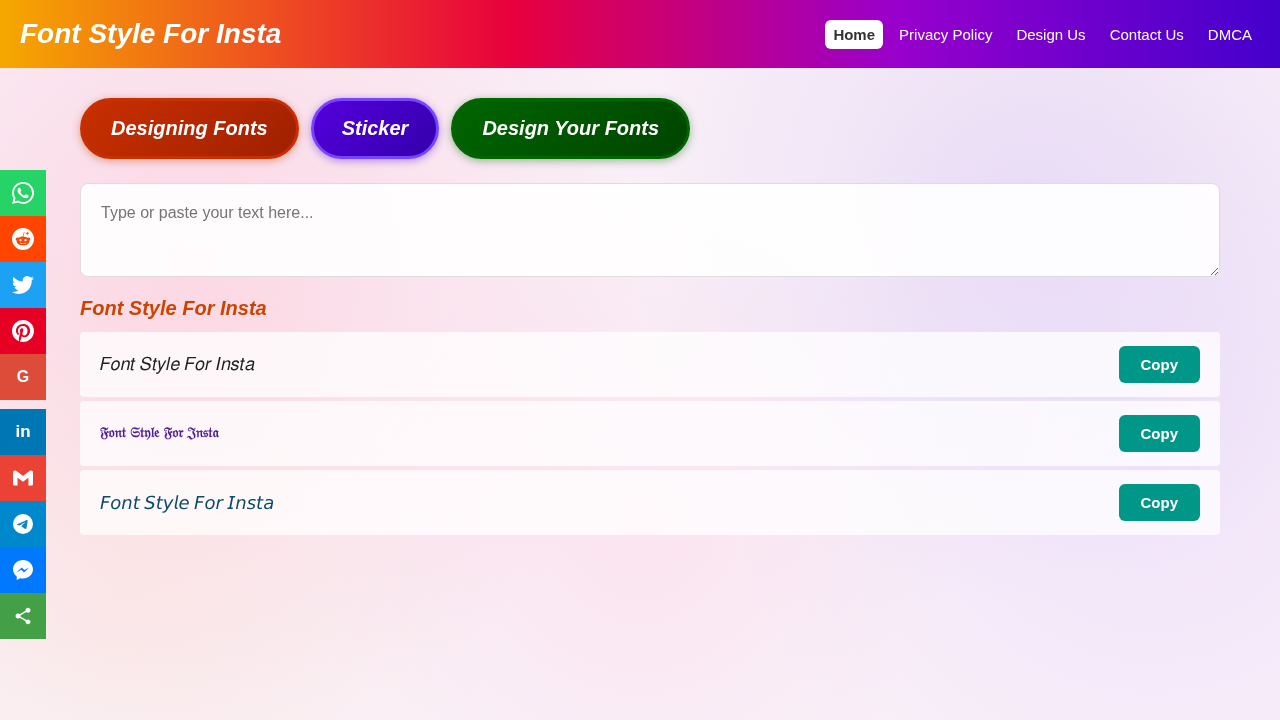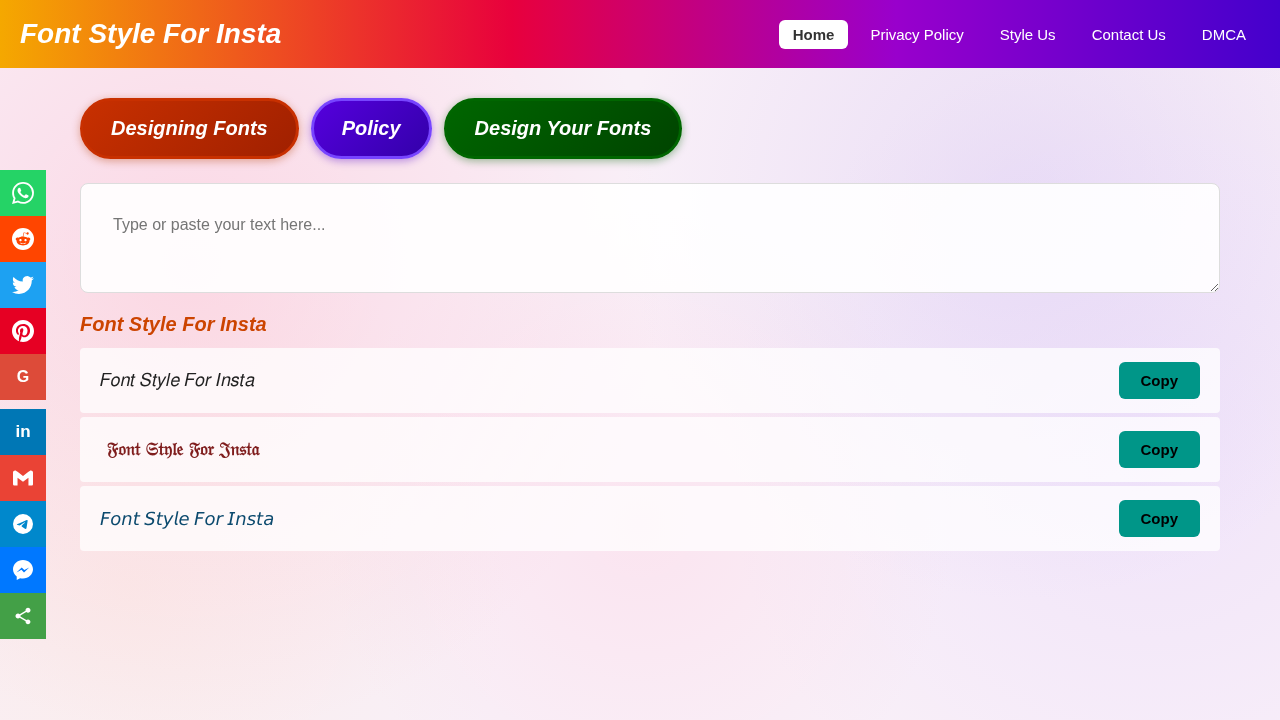--- a/index.html
+++ b/index.html
@@ -21,21 +21,21 @@
       font-style: italic;
     }
     .header-nav {
       display: flex;
       align-items: center;
       gap: 8px;
     }
     .nav-item {
       color: white;
       text-decoration: none;
-      padding: 6px 14px;
+      padding: 6px 8px;
       font-size: 15px;
       cursor: pointer;
       border-radius: 6px;
     }
     .nav-item.active {
       background: white;
       color: #333;
       font-weight: bold;
     }
 
@@ -142,24 +142,24 @@
       border: 3px solid #006600;
       box-shadow: 0 2px 8px rgba(0, 100, 0, 0.4);
     }
 
     
     .text-input-area {
       background: rgba(255,255,255,0.9);
       border: 1px solid #ddd;
       border-radius: 8px;
       width: 100%;
-      padding: 32px;
+      padding: 20px;
       font-size: 16px;
       color: #aaa;
-      height: 110px;
+      height: 94px;
       resize: vertical;
       outline: none;
       font-family: Arial, sans-serif;
     }
 
     
     .results-section {
       margin-top: 16px;
     }
     .results-title {
@@ -180,51 +180,50 @@
       margin-bottom: 4px;
       border-radius: 4px;
     }
     .font-text-1 {
       font-family: 'Brush Script MT', cursive;
       font-size: 18px;
       color: #222;
     }
     .font-text-2 {
       font-family: 'Old English Text MT', 'UnifrakturMaguntia', serif;
-      font-size: 18px;
-      font-weight: bold;
-      color: #7f1d1d;
-      margin-left: 7px;
+      font-size: 14px;
+      font-weight: bold;
+      color: #4c1d95;
     }
     .font-text-3 {
       font-family: 'Palatino Linotype', serif;
       font-size: 18px;
       font-style: italic;
       color: #0c4a6e;
     }
     .copy-btn {
       background: #009688;
-      color: #000000;
+      color: #ffffff;
       border: none;
       padding: 10px 22px;
       border-radius: 6px;
       font-size: 15px;
       font-weight: bold;
       cursor: pointer;
     }
   </style>
 </head>
 <body>
 
 <header class="header">
   <div class="header-logo">Font Style For Insta</div>
   <nav class="header-nav">
     <span class="nav-item active">Home</span>
     <span class="nav-item">Privacy Policy</span>
-    <span class="nav-item">Style Us</span>
+    <span class="nav-item">Design Us</span>
     <span class="nav-item">Contact Us</span>
     <span class="nav-item">DMCA</span>
   </nav>
 </header>
 
 <div class="social-bar">
   <a class="social-btn whatsapp">
     <svg width="22" height="22" viewBox="0 0 24 24" fill="white">
         <path d="M17.472 14.382c-.297-.149-1.758-.867-2.03-.967-.273-.099-.471-.148-.67.15-.197.297-.767.966-.94 1.164-.173.199-.347.223-.644.075-.297-.15-1.255-.463-2.39-1.475-.883-.788-1.48-1.761-1.653-2.059-.173-.297-.018-.458.13-.606.134-.133.298-.347.446-.52.149-.174.198-.298.298-.497.099-.198.05-.371-.025-.52-.075-.149-.669-1.612-.916-2.207-.242-.579-.487-.5-.669-.51-.173-.008-.371-.01-.57-.01-.198 0-.52.074-.792.372-.272.297-1.04 1.016-1.04 2.479 0 1.462 1.065 2.875 1.213 3.074.149.198 2.096 3.2 5.077 4.487.709.306 1.262.489 1.694.625.712.227 1.36.195 1.871.118.571-.085 1.758-.719 2.006-1.413.248-.694.248-1.289.173-1.413-.074-.124-.272-.198-.57-.347m-5.421 7.403h-.004a9.87 9.87 0 01-5.031-1.378l-.361-.214-3.741.982.998-3.648-.235-.374a9.86 9.86 0 01-1.51-5.26c.001-5.45 4.436-9.884 9.888-9.884 2.64 0 5.122 1.03 6.988 2.898a9.825 9.825 0 012.893 6.994c-.003 5.45-4.437 9.884-9.885 9.884m8.413-18.297A11.815 11.815 0 0012.05 0C5.495 0 .16 5.335.157 11.892c0 2.096.547 4.142 1.588 5.945L.057 24l6.305-1.654a11.882 11.882 0 005.683 1.448h.005c6.554 0 11.89-5.335 11.893-11.893a11.821 11.821 0 00-3.48-8.413z"></path>
       </svg>
@@ -266,21 +265,21 @@
         <path d="M18 16.08c-.76 0-1.44.3-1.96.77L8.91 12.7c.05-.23.09-.46.09-.7s-.04-.47-.09-.7l7.05-4.11c.54.5 1.25.81 2.04.81 1.66 0 3-1.34 3-3s-1.34-3-3-3-3 1.34-3 3c0 .24.04.47.09.7L8.04 9.81C7.5 9.31 6.79 9 6 9c-1.66 0-3 1.34-3 3s1.34 3 3 3c.79 0 1.5-.31 2.04-.81l7.12 4.16c-.05.21-.08.43-.08.65 0 1.61 1.31 2.92 2.92 2.92 1.61 0 2.92-1.31 2.92-2.92s-1.31-2.92-2.92-2.92z"></path>
       </svg>
   </a>
 </div>
 
 <div class="main-content">
   <div class="page-wrapper">
     
     <div class="tabs">
       <button class="tab-btn tab-designing">Designing Fonts</button>
-      <button class="tab-btn tab-sticker">Policy</button>
+      <button class="tab-btn tab-sticker">Sticker</button>
       <button class="tab-btn tab-design-fonts">Design Your Fonts</button>
     </div>
 
     
     <textarea class="text-input-area" placeholder="Type or paste your text here..." style=""></textarea>
 
     
     <div class="results-section">
       <div class="results-title">Font Style For Insta</div>
 

